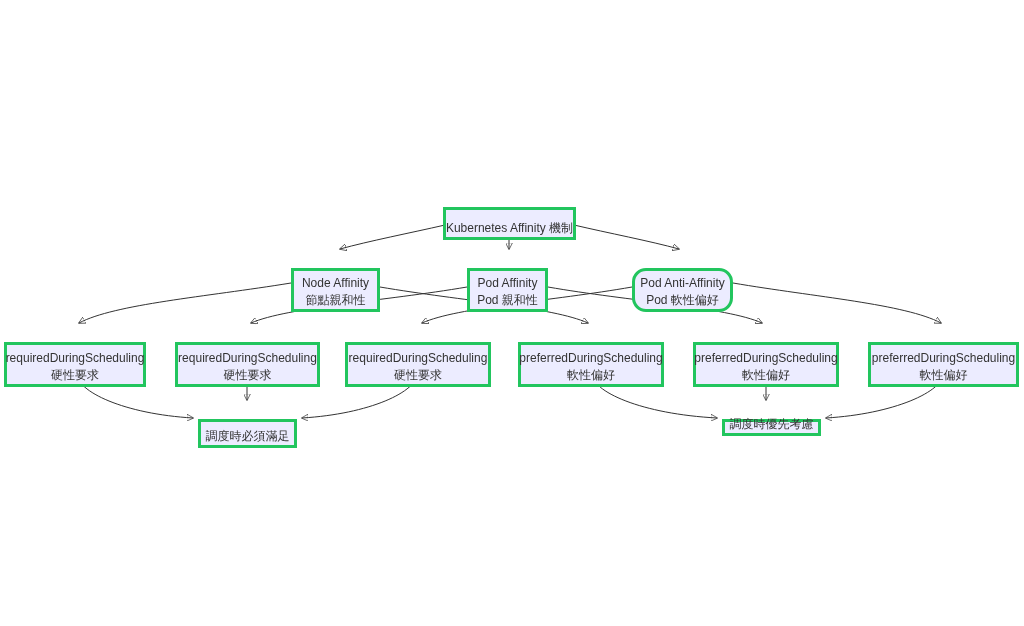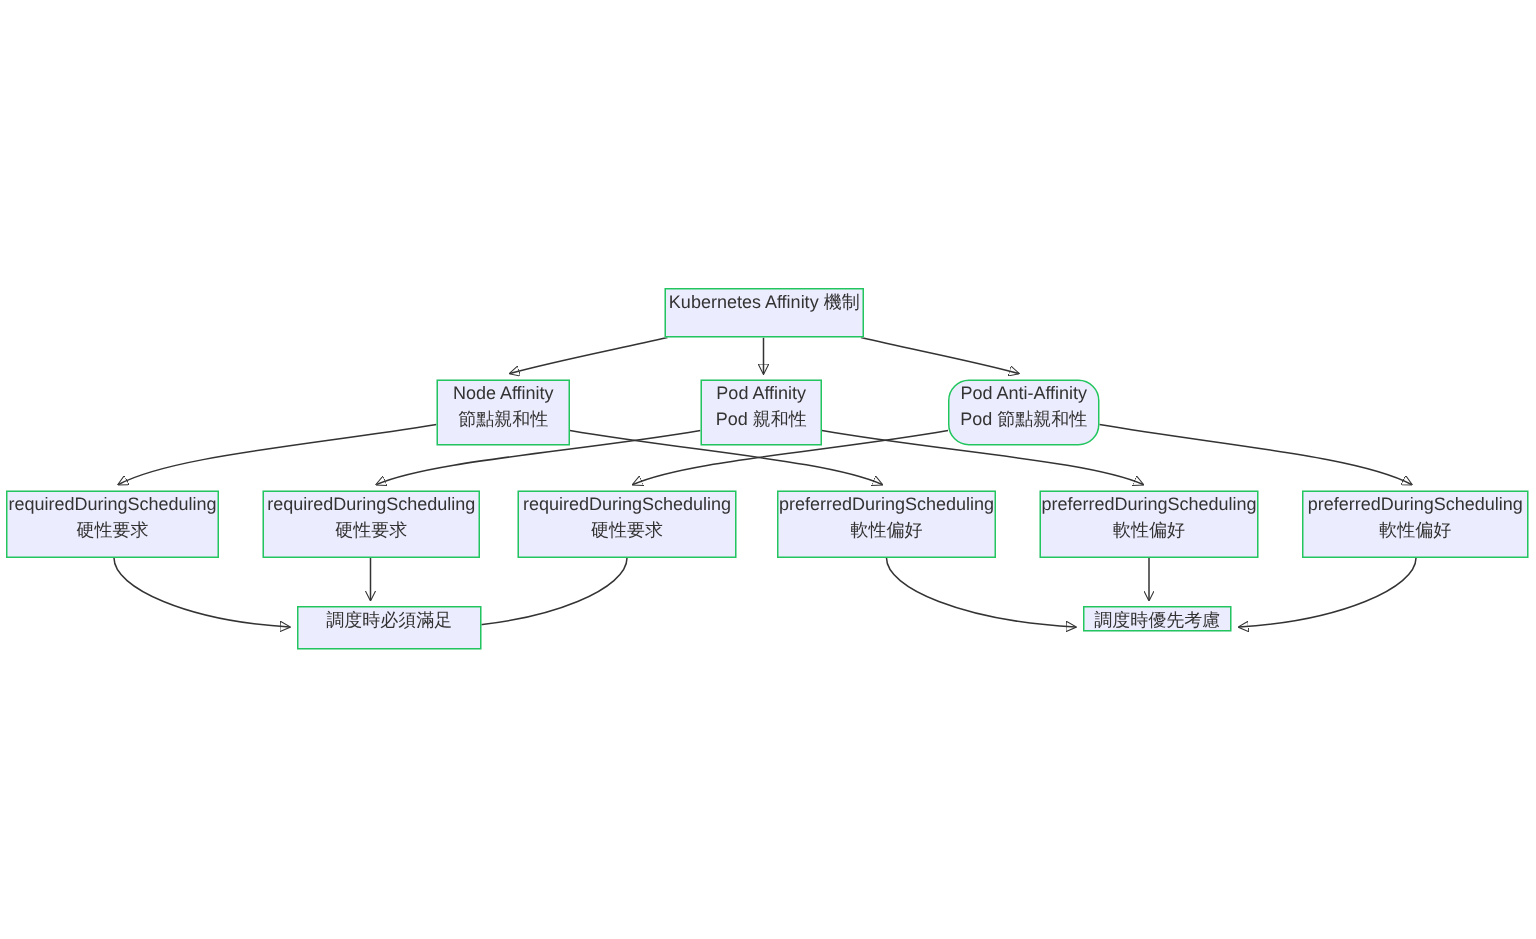--- a/index.html
+++ b/index.html
@@ -9,30 +9,31 @@
     background:#ffffff;
     font-family:"Liberation Sans", sans-serif;
     overflow:hidden;
   }
   .edges{position:absolute;left:0;top:0;width:1024px;height:626px;}
   .edges path{fill:none;stroke:#333333;stroke-width:1;}
   .node{
     position:absolute;
     box-sizing:border-box;
     background:#ECECFF;
-    border:1px solid #22c55e;
+    border:3px solid #22c55e;
     color:#333333;
     display:flex;
     flex-direction:column;
     align-items:center;
-    justify-content:flex-start;
+    justify-content:flex-end;
     font-size:12px;
     line-height:17px;
     text-align:center;
     white-space:nowrap;
+    margin-top:15px;
   }
   .nl:empty{display:none;}
 </style>
 </head>
 <body>
 
 <div class="canvas">
 
   <svg class="edges" viewBox="0 0 1024 626" xmlns="http://www.w3.org/2000/svg">
     <defs>
@@ -69,21 +70,21 @@
     <span class="nl">節點親和性</span>
   </div>
 
   <div class="node" style="left:467px;top:253px;width:81px;height:44px;">
     <span class="nl">Pod Affinity</span>
     <span class="nl">Pod 親和性</span>
   </div>
 
   <div class="node" style="left:632px;top:253px;width:101px;height:44px;border-radius:14px;">
     <span class="nl">Pod Anti-Affinity</span>
-    <span class="nl">Pod 節點親和性</span>
+    <span class="nl">Pod 軟性偏好</span>
   </div>
 
   <div class="node" style="left:4px;top:327px;width:142px;height:45px;">
     <span class="nl">requiredDuringScheduling</span>
     <span class="nl">硬性要求</span>
   </div>
 
   <div class="node" style="left:175px;top:327px;width:145px;height:45px;">
     <span class="nl">requiredDuringScheduling</span>
     <span class="nl">硬性要求</span>
@@ -102,21 +103,21 @@
   <div class="node" style="left:693px;top:327px;width:146px;height:45px;">
     <span class="nl">preferredDuringScheduling</span>
     <span class="nl">軟性偏好</span>
   </div>
 
   <div class="node" style="left:868px;top:327px;width:151px;height:45px;">
     <span class="nl">preferredDuringScheduling</span>
     <span class="nl">軟性偏好</span>
   </div>
 
-  <div class="node" style="left:198px;top:404px;width:123px;height:29px;">
+  <div class="node" style="left:198px;top:404px;width:99px;height:29px;">
     <span class="nl">調度時必須滿足</span>
 
   </div>
 
   <div class="node" style="left:722px;top:404px;width:99px;height:17px;">
     <span class="nl">調度時優先考慮</span>
 
   </div>
 
 </div>

